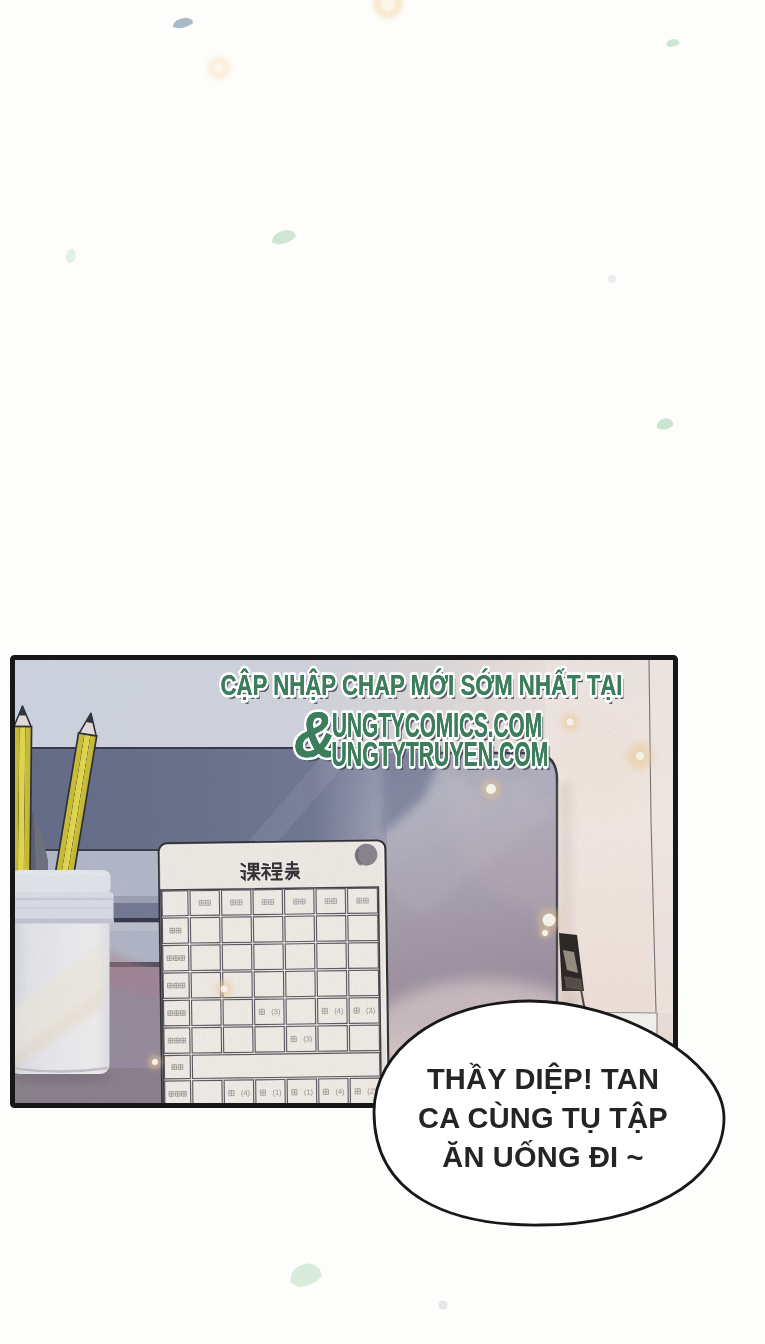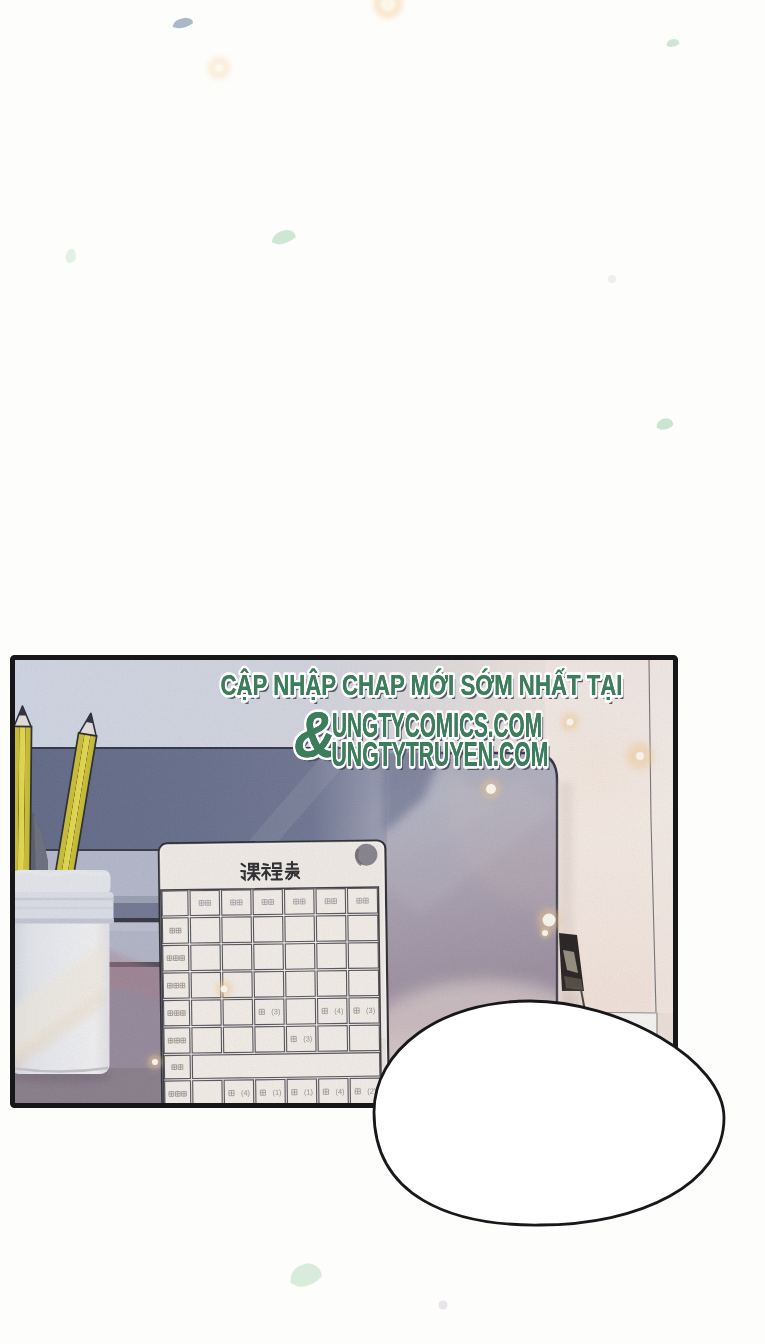--- a/index.html
+++ b/index.html
@@ -414,12 +414,13 @@
       <text x="315" y="757" font-family="Liberation Sans" font-weight="bold" font-style="italic" font-size="64" text-anchor="middle" textLength="42" lengthAdjust="spacingAndGlyphs" fill="#3c7d5b">&amp;</text>
       <text x="439.5" y="740.5" font-family="Liberation Sans" font-weight="bold" font-style="normal" font-size="34.5" text-anchor="middle" textLength="210" lengthAdjust="spacingAndGlyphs" fill="#494e58" opacity="0.9">UNGTYCOMICS.COM</text>
       <text x="437" y="736.5" font-family="Liberation Sans" font-weight="bold" font-style="normal" font-size="34.5" text-anchor="middle" textLength="210" lengthAdjust="spacingAndGlyphs" fill="#3c7d5b" stroke="#ffffff" stroke-width="5.5" stroke-linejoin="round" paint-order="stroke">UNGTYCOMICS.COM</text>
       <text x="437" y="736.5" font-family="Liberation Sans" font-weight="bold" font-style="normal" font-size="34.5" text-anchor="middle" textLength="210" lengthAdjust="spacingAndGlyphs" fill="#3c7d5b">UNGTYCOMICS.COM</text>
       <text x="442.5" y="769.5" font-family="Liberation Sans" font-weight="bold" font-style="normal" font-size="34.5" text-anchor="middle" textLength="217" lengthAdjust="spacingAndGlyphs" fill="#494e58" opacity="0.9">UNGTYTRUYEN.COM</text>
       <text x="440" y="765.5" font-family="Liberation Sans" font-weight="bold" font-style="normal" font-size="34.5" text-anchor="middle" textLength="217" lengthAdjust="spacingAndGlyphs" fill="#3c7d5b" stroke="#ffffff" stroke-width="5.5" stroke-linejoin="round" paint-order="stroke">UNGTYTRUYEN.COM</text>
       <text x="440" y="765.5" font-family="Liberation Sans" font-weight="bold" font-style="normal" font-size="34.5" text-anchor="middle" textLength="217" lengthAdjust="spacingAndGlyphs" fill="#3c7d5b">UNGTYTRUYEN.COM</text>
       <rect x="12.5" y="657.5" width="663" height="448" rx="2" fill="none" stroke="#17171a" stroke-width="5"></rect>
       <path d="M374,1112 C374,1050 440,1001 530,1001 C620,1001 724,1060 724,1118 C724,1184 640,1225 540,1225 C450,1226 374,1196 374,1112 Z" fill="#ffffff" stroke="#18181a" stroke-width="2.8"></path>
     </svg>
+<div id="btxt">THẦY DIỆP! TAN<br>CA CÙNG TỤ TẬP<br>ĂN UỐNG ĐI ~</div>
 </div>
 </body></html>

